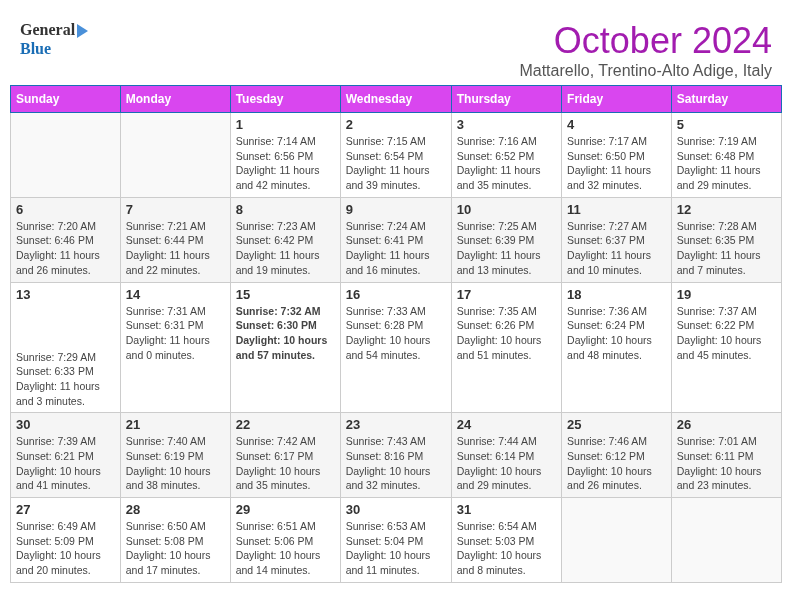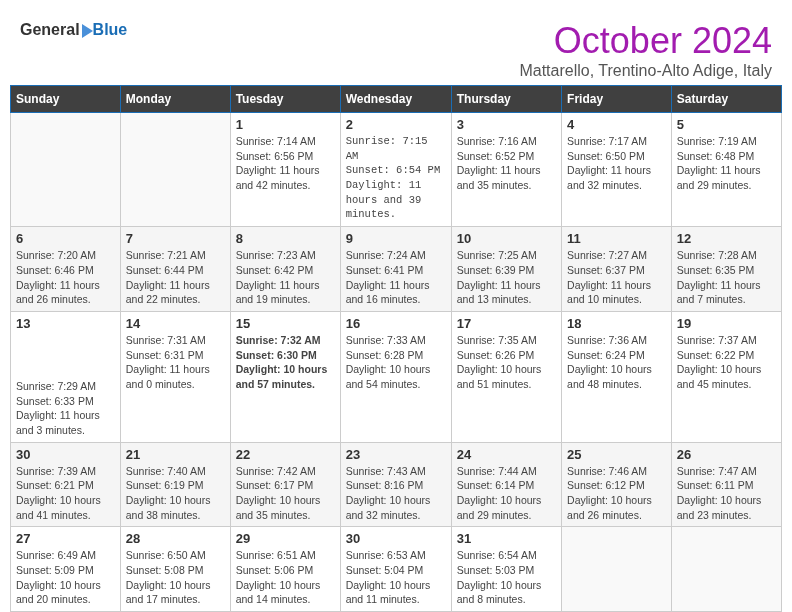--- a/index.html
+++ b/index.html
@@ -11,35 +11,37 @@
       padding: 10px;
     }
     .header {
       display: flex;
       justify-content: space-between;
       align-items: flex-start;
       padding: 10px 10px 5px 10px;
     }
     .logo {
       display: flex;
+      flex-direction: column;
       font-size: 13px;
       font-weight: bold;
       line-height: 1.2;
+      font-family: Liberation Serif, serif;
     }
     .logo-top { display: flex; align-items: center; }
     .title-block { text-align: right; }
     .month-title { font-size: 36px; color: #a21caf; font-weight: normal; }
     .location-title { font-size: 16px; color: #555; }
     .calendar-table {
       width: 100%;
       border-collapse: collapse;
       font-size: 11px;
     }
     .calendar-table th {
-      background-color: #404040;
+      background-color: #d946ef;
       color: #fff;
       padding: 6px 5px;
       text-align: left;
       font-size: 12px;
       border: 1px solid #1a6db5;
     }
     .calendar-table td {
       border: 1px solid #ccc;
       vertical-align: top;
       padding: 4px 5px;
@@ -100,21 +102,21 @@
         <td class="empty"></td>
         <td class="empty"></td>
         <td>
           <div class="day-number">1</div>
           <div class="day-info" style="white-space: pre-line;">Sunrise: 7:14 AM
 Sunset: 6:56 PM
 Daylight: 11 hours and 42 minutes.</div>
         </td>
         <td>
           <div class="day-number">2</div>
-          <div class="day-info" style="white-space: pre-line; font-family: Liberation Mono, monospace;">Sunrise: 7:15 AM
+          <div class="day-info" style="white-space: pre-line;">Sunrise: 7:15 AM
 Sunset: 6:54 PM
 Daylight: 11 hours and 39 minutes.</div>
         </td>
         <td>
           <div class="day-number">3</div>
           <div class="day-info" style="white-space: pre-line;">Sunrise: 7:16 AM
 Sunset: 6:52 PM
 Daylight: 11 hours and 35 minutes.</div>
         </td>
         <td>
@@ -250,21 +252,21 @@
 Daylight: 10 hours and 29 minutes.</div>
         </td>
         <td>
           <div class="day-number">25</div>
           <div class="day-info" style="white-space: pre-line;">Sunrise: 7:46 AM
 Sunset: 6:12 PM
 Daylight: 10 hours and 26 minutes.</div>
         </td>
         <td>
           <div class="day-number">26</div>
-          <div class="day-info" style="white-space: pre-line;">Sunrise: 7:47 AM
+          <div class="day-info" style="white-space: pre-line;">Sunrise: 7:01 AM
 Sunset: 6:11 PM
 Daylight: 10 hours and 23 minutes.</div>
         </td>
       </tr>
       <tr>
         <td>
           <div class="day-number">27</div>
           <div class="day-info" style="white-space: pre-line;">Sunrise: 6:49 AM
 Sunset: 5:09 PM
 Daylight: 10 hours and 20 minutes.</div>

